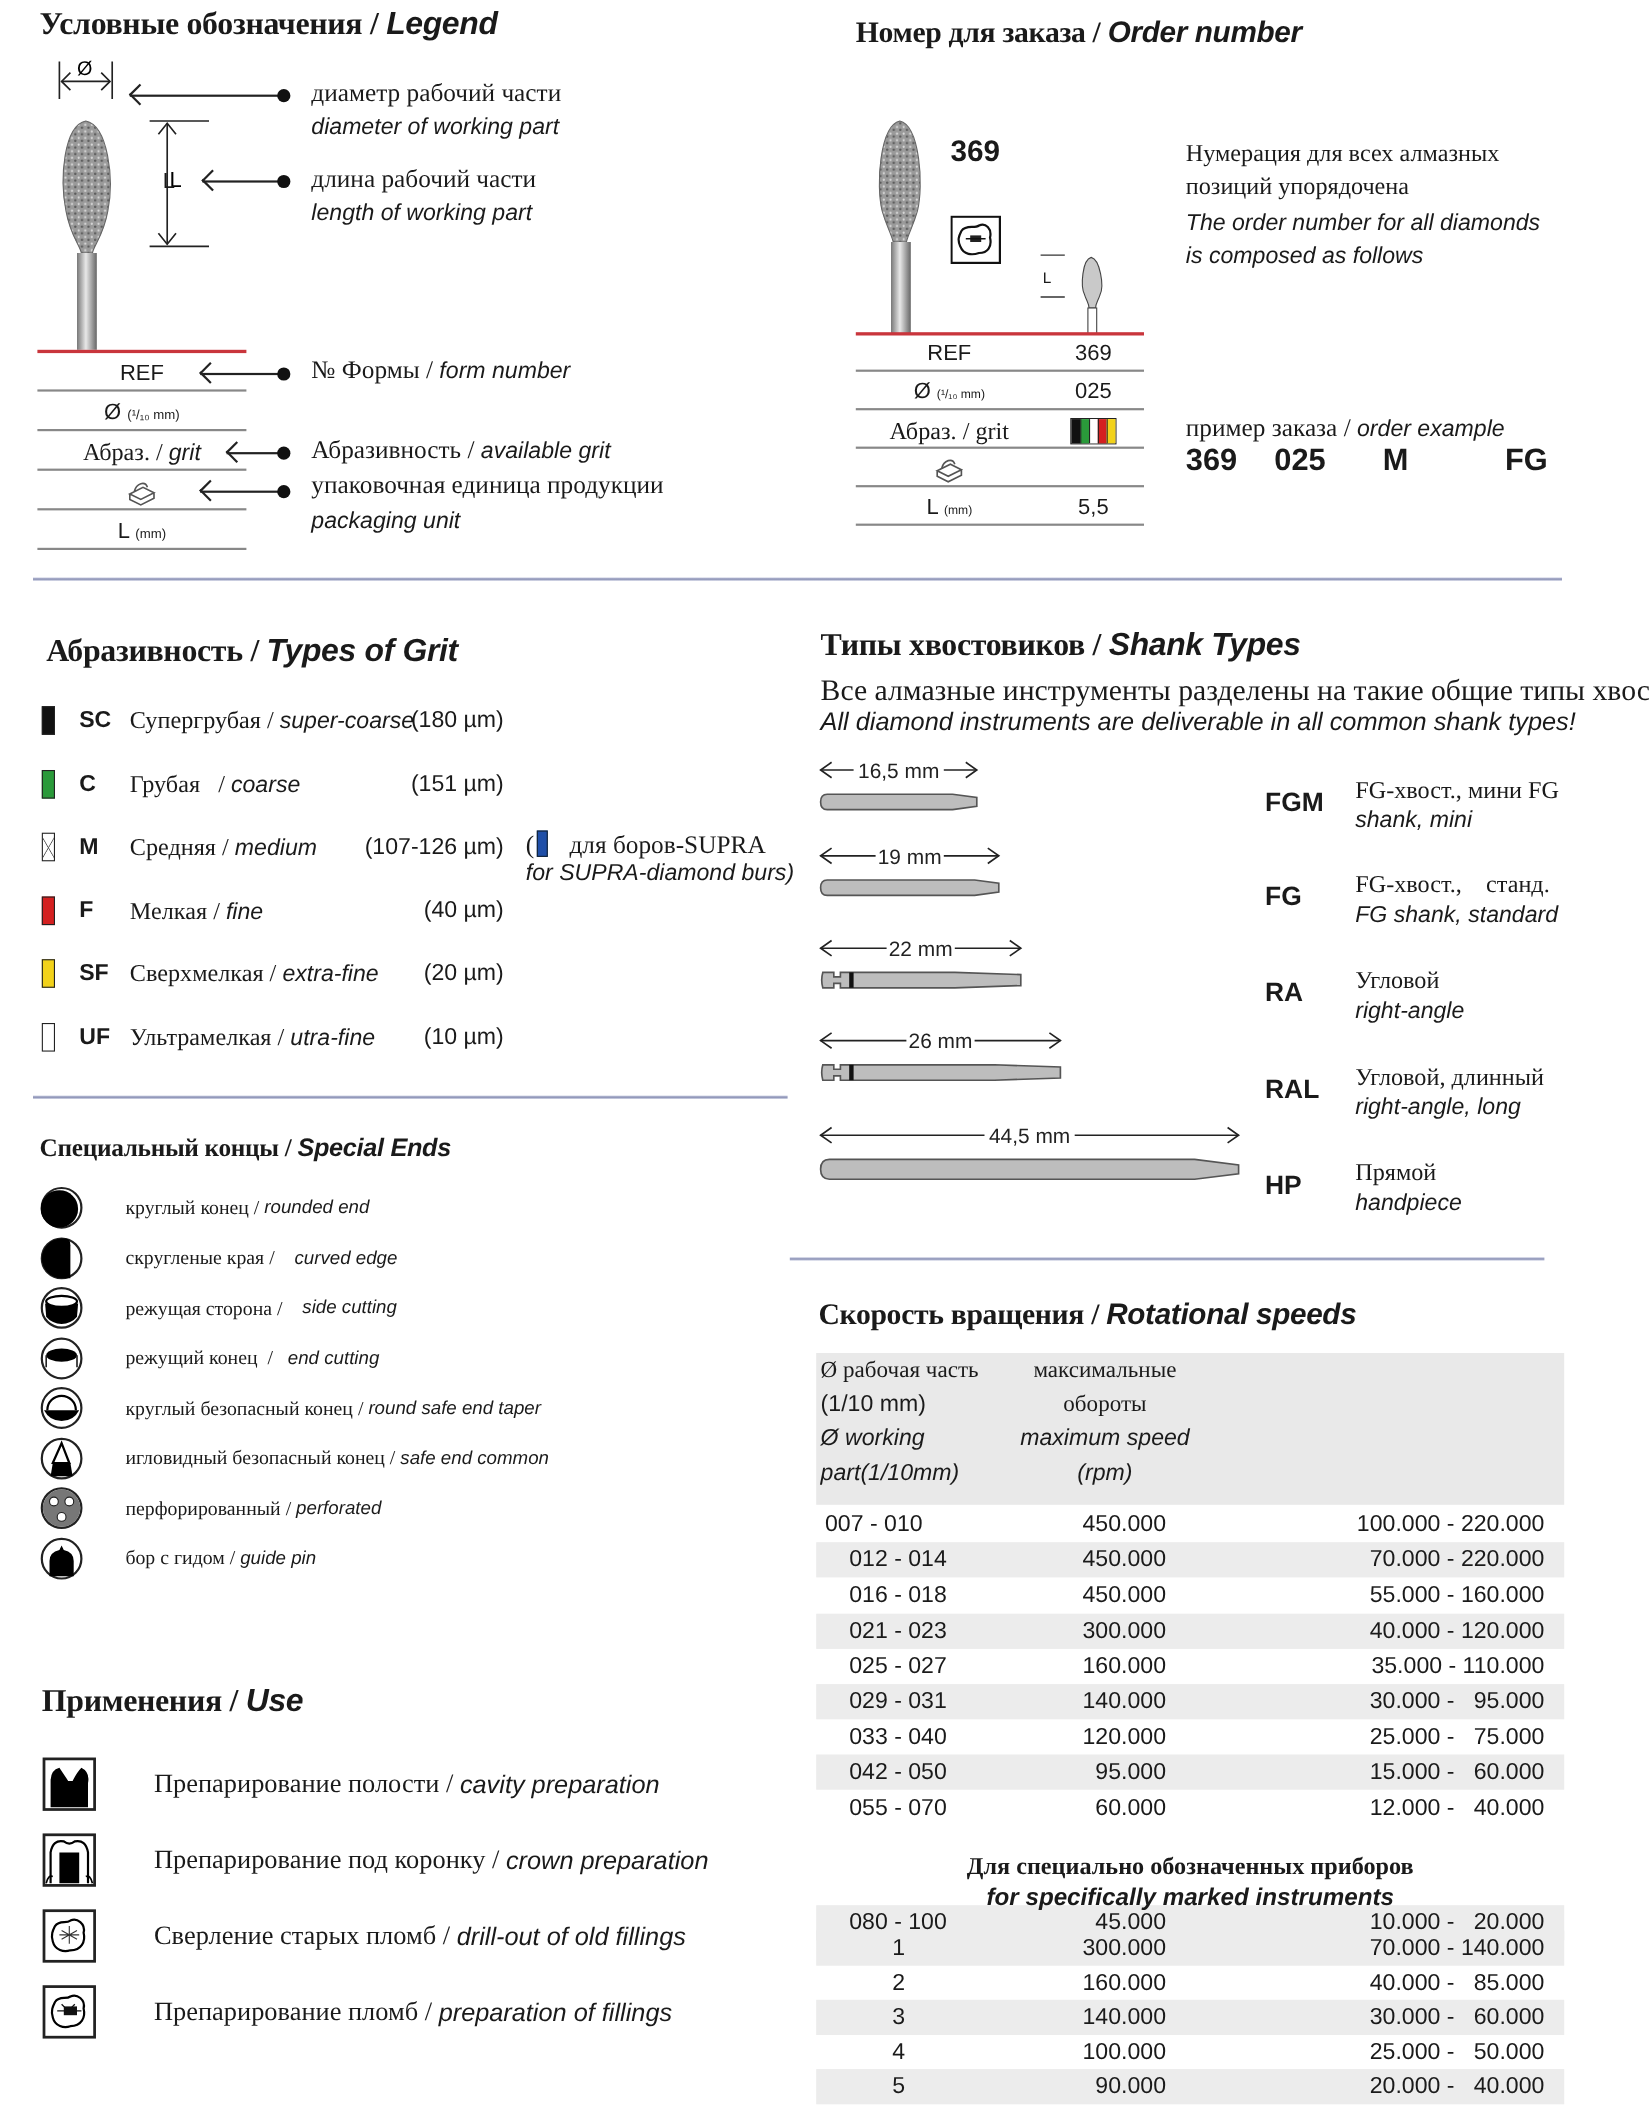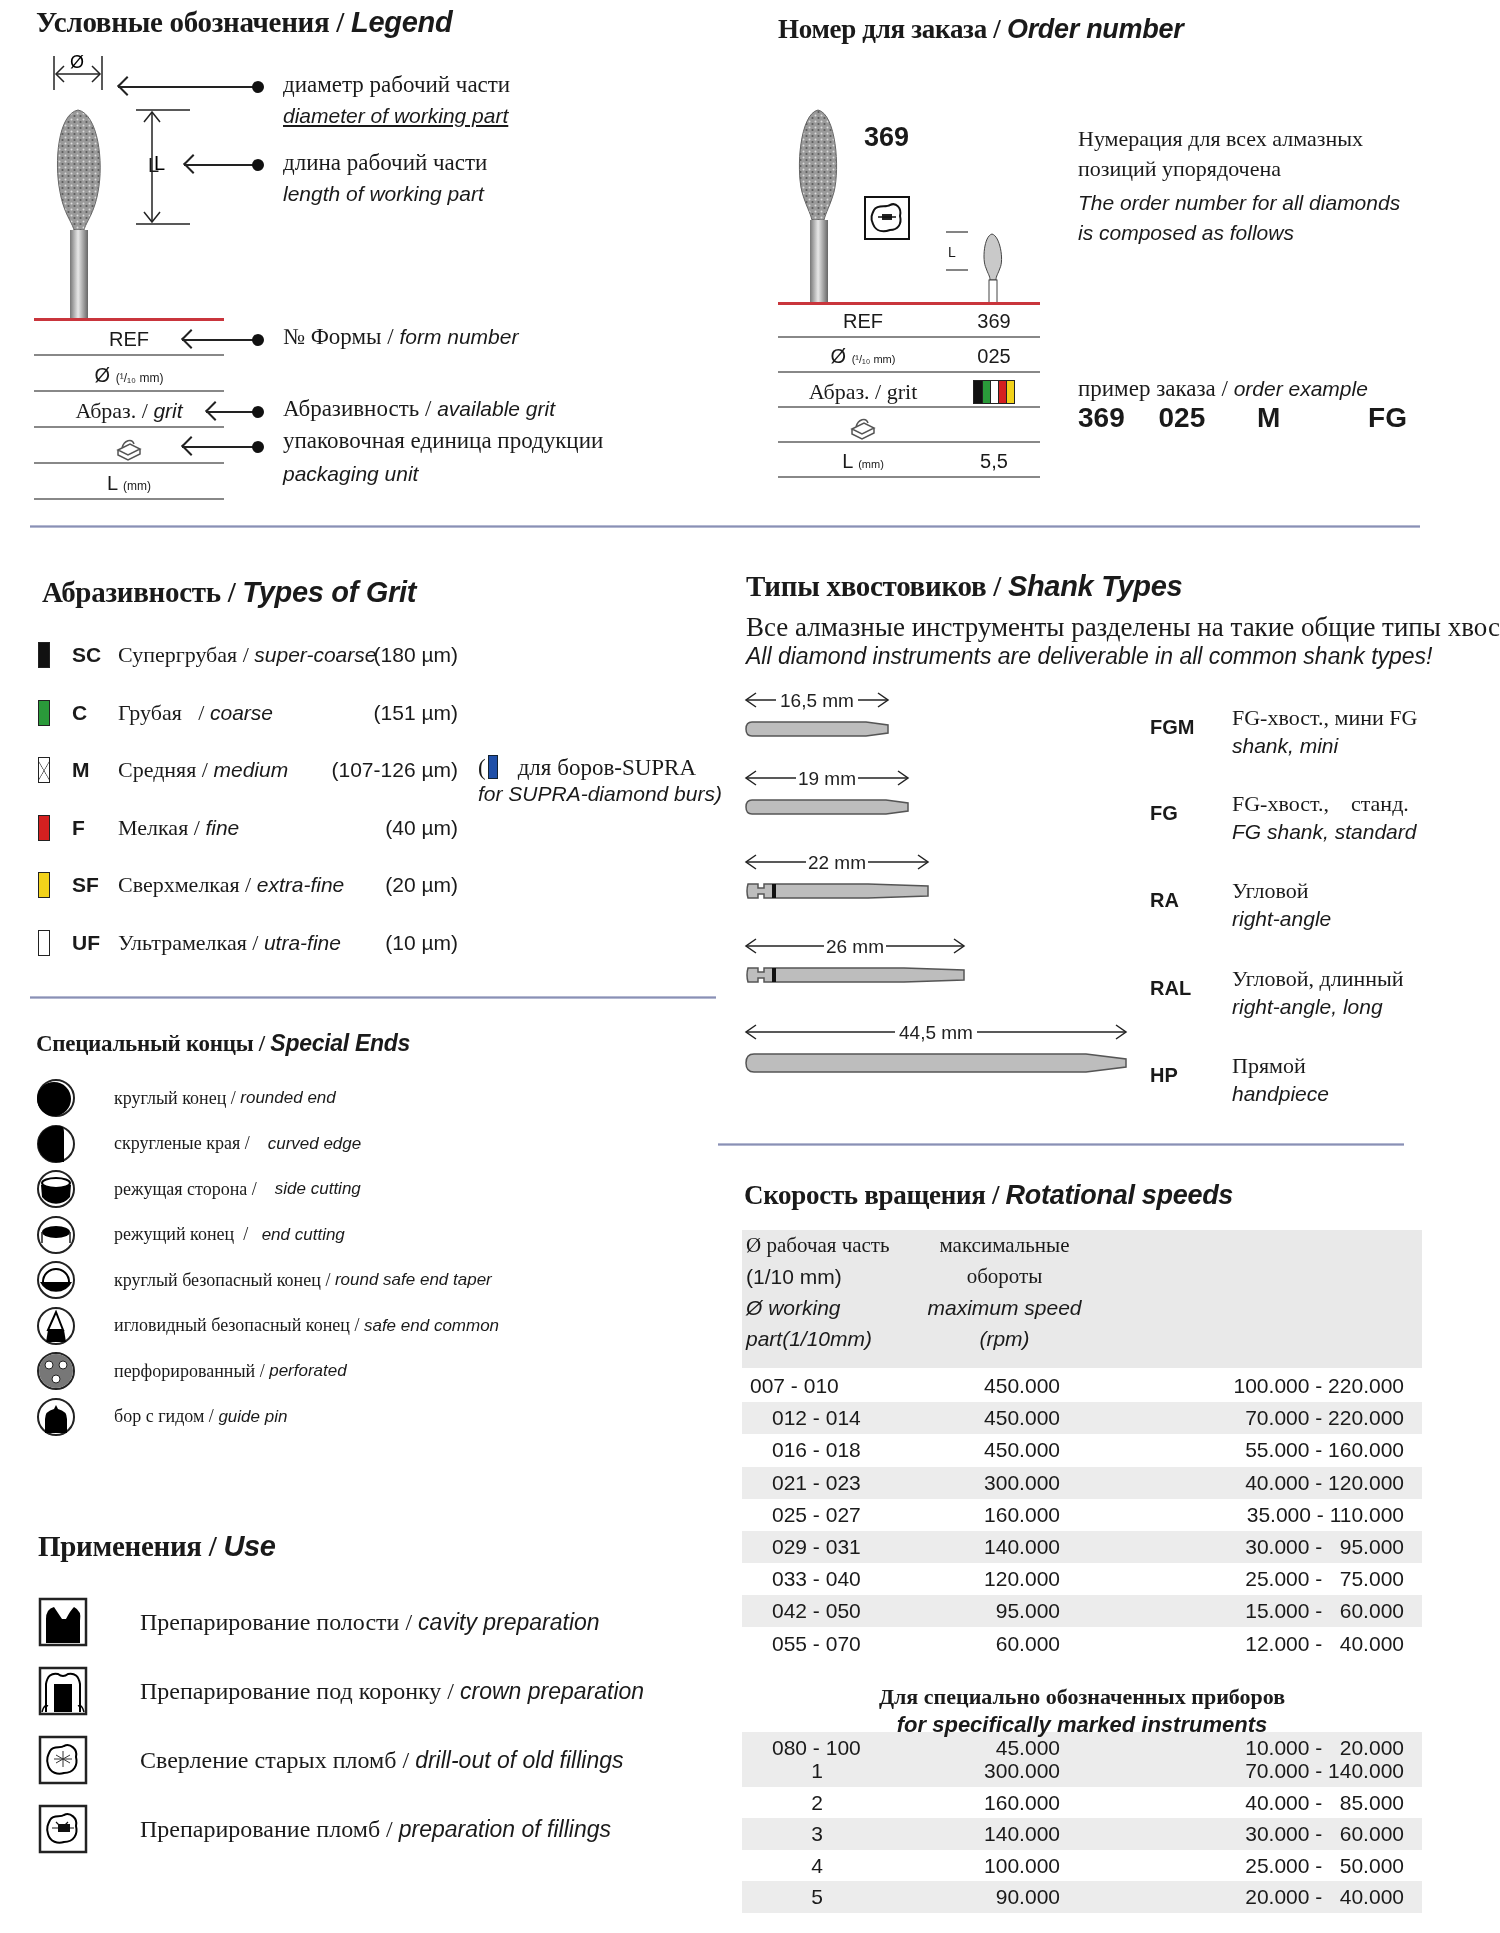--- a/index.html
+++ b/index.html
@@ -27,21 +27,21 @@
   .ord-row .k { position: absolute; left: 0; width: 170px; text-align: center; }
   .ord-row .v { position: absolute; left: 170px; width: 92px; text-align: center; font-family: "Liberation Sans", "DejaVu Sans", sans-serif; }
   .ord-row .small { font-size: 11px; }
 
   
   .grit-row { position: absolute; left: 38px; height: 30px; font-size: 22px; white-space: nowrap; display: flex; align-items: center; }
   .grit-sw { width: 12px; height: 26px; border: 1.5px solid #222; margin-right: 22px; }
   .grit-code { width: 46px; font-family: "Liberation Sans", "DejaVu Sans", sans-serif; font-weight: bold; font-size: 21px; }
   .grit-name { width: 330px; }
   .grit-size { font-family: "Liberation Sans", "DejaVu Sans", sans-serif; font-size: 21px; }
-  .shank-code { position: absolute; left: 1150px; font-family: "Liberation Sans", "DejaVu Sans", sans-serif; font-weight: bold; font-size: 20px; }
+  .shank-code { position: absolute; left: 1150px; font-family: "Liberation Sans", "DejaVu Sans", sans-serif; font-weight: bold; font-size: 24px; }
   .shank-desc { position: absolute; left: 1232px; font-size: 22px; line-height: 28px; white-space: nowrap; }
 
   
   .se-row { position: absolute; left: 36px; height: 40px; display: flex; align-items: center; font-size: 18px; white-space: nowrap; }
   .se-row svg { width: 40px; height: 40px; margin-right: 38px; }
 
   
   .use-row { position: absolute; left: 38px; height: 52px; display: flex; align-items: center; font-size: 24px; white-space: nowrap; }
   .use-row svg { width: 50px; height: 50px; margin-right: 52px; }
   .spd-head { position: absolute; left: 742px; top: 1230px; width: 680px; height: 138px; background: #e9e9e9; }
@@ -93,21 +93,21 @@
   <div class="abs sans" style="left:148px; top:154px; font-size:20px;">L</div>
 
   <div class="arrowline" style="left:118px; top:86px; width:140px;"></div>
   <div class="arrowhead-l" style="left:120px; top:79px;"></div>
   <div class="dot" style="left:252px; top:81px;"></div>
   <div class="arrowline" style="left:184px; top:164px; width:74px;"></div>
   <div class="arrowhead-l" style="left:186px; top:157px;"></div>
   <div class="dot" style="left:252px; top:159px;"></div>
 
   <div class="abs t22" style="left:283px; top:72px;">диаметр рабочий части</div>
-  <div class="abs t22 it" style="left:283px; top:104px; font-size:21px;text-decoration:underline;">diameter of working part</div>
+  <div class="abs t22 it" style="left:283px; top:104px; font-size:21px;">diameter of working part</div>
   <div class="abs t22" style="left:283px; top:150px;">длина рабочий части</div>
   <div class="abs t22 it" style="left:283px; top:182px; font-size:21px;">length of working part</div>
 
   <div class="redline" style="left:34px; top:318px; width:190px;"></div>
   <div class="leg-row sans" style="top:322px;"><span>REF</span></div>
   <div class="leg-row sans" style="top:358px;"><span>Ø</span> <span class="small">(¹/₁₀ mm)</span></div>
   <div class="leg-row" style="top:394px; font-size:22px;"><span>Абраз. / </span><span class="it" style="font-size:21px;">grit</span></div>
   <div class="leg-row" style="top:430px;">
     <svg width="30" height="26" viewBox="0 0 30 26" style="vertical-align:middle;">
         <path d="M4,14 L16,8 L26,13 L14,19 Z M4,14 L4,19 L14,24 L26,18 L26,13 M8,12 C10,4 18,2 20,8" fill="none" stroke="#555" stroke-width="1.5"></path>

